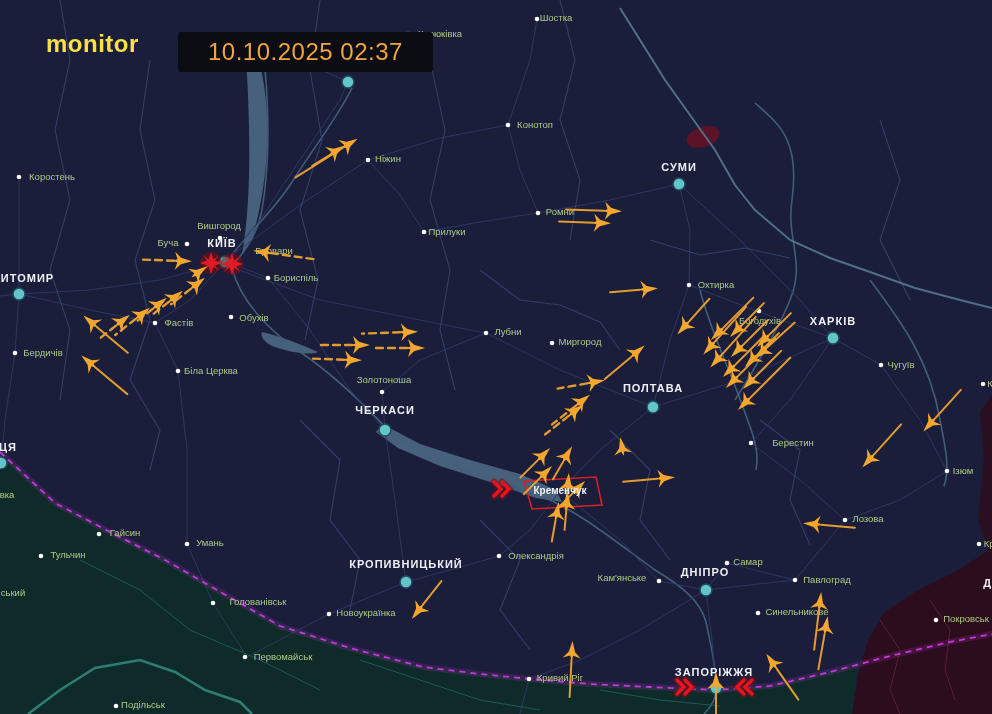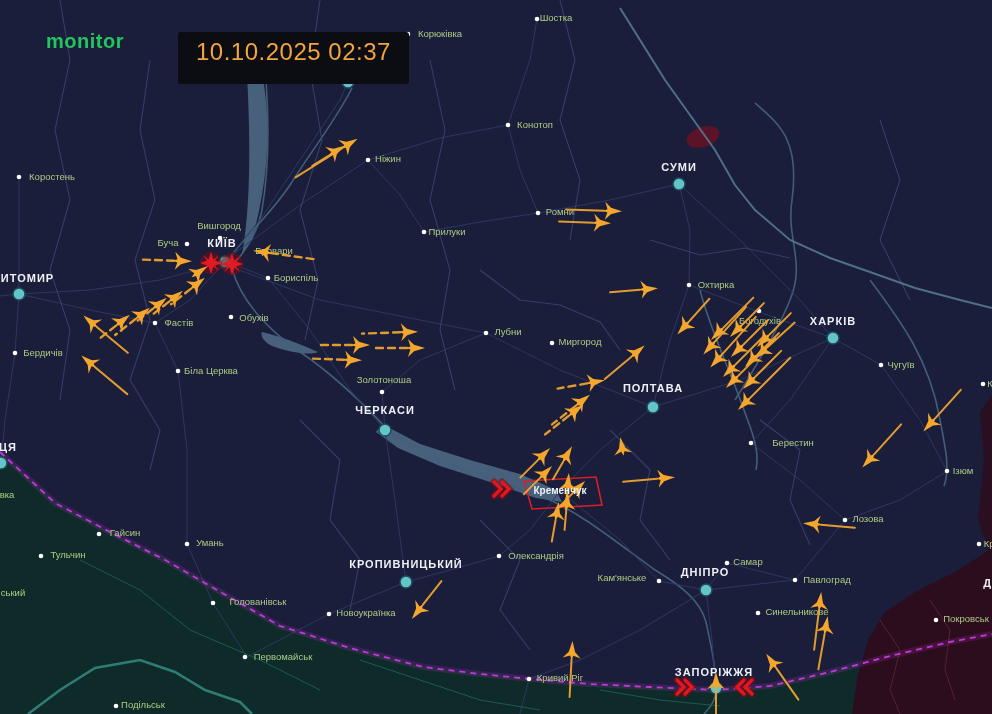--- a/index.html
+++ b/index.html
@@ -18,23 +18,23 @@
   .obl{stroke:#3b4675;stroke-width:1.1;fill:none;opacity:.8;}
   .river{stroke:#44607c;stroke-width:1.6;fill:none;opacity:.95;}
   .water{fill:#4a647e;stroke:none;opacity:.95;}
   .border-ru{stroke:#55788f;stroke-width:2;fill:none;opacity:.9;}
   .teal-line{stroke:#1d5a50;stroke-width:1;fill:none;}
   .teal-line.thick{stroke:#2e7c74;stroke-width:2.6;}
   .maroon-line{stroke:#572034;stroke-width:1;fill:none;}
   .front-glow{stroke:#d23be0;stroke-width:6;fill:none;opacity:.16;}
   .front{stroke:#c83be0;stroke-width:1.8;stroke-dasharray:6 5;fill:none;opacity:.95;}
   .hdr{position:absolute;top:0;left:0;width:100%;height:90px;z-index:5;pointer-events:none;}
-  .logo{position:absolute;left:46px;top:30px;font-size:20px;font-weight:bold;
-        color:#22c55e;letter-spacing:.5px;}
-  .pill{position:absolute;top:32px;height:52px;line-height:40px;padding:0 18px;
+  .logo{position:absolute;left:46px;top:30px;font-size:24px;font-weight:bold;
+        color:#fde047;letter-spacing:.5px;}
+  .pill{position:absolute;top:32px;height:40px;line-height:40px;padding:0 30px;
         background:#0c0c13;border-radius:3px;color:#f2a43e;font-size:24px;
         letter-spacing:.5px;white-space:nowrap;}
   .pill.time{left:178px;}
   .pill.count{left:398px;}
 </style>
 </head>
 <body>
 
 <div class="stage">
 

